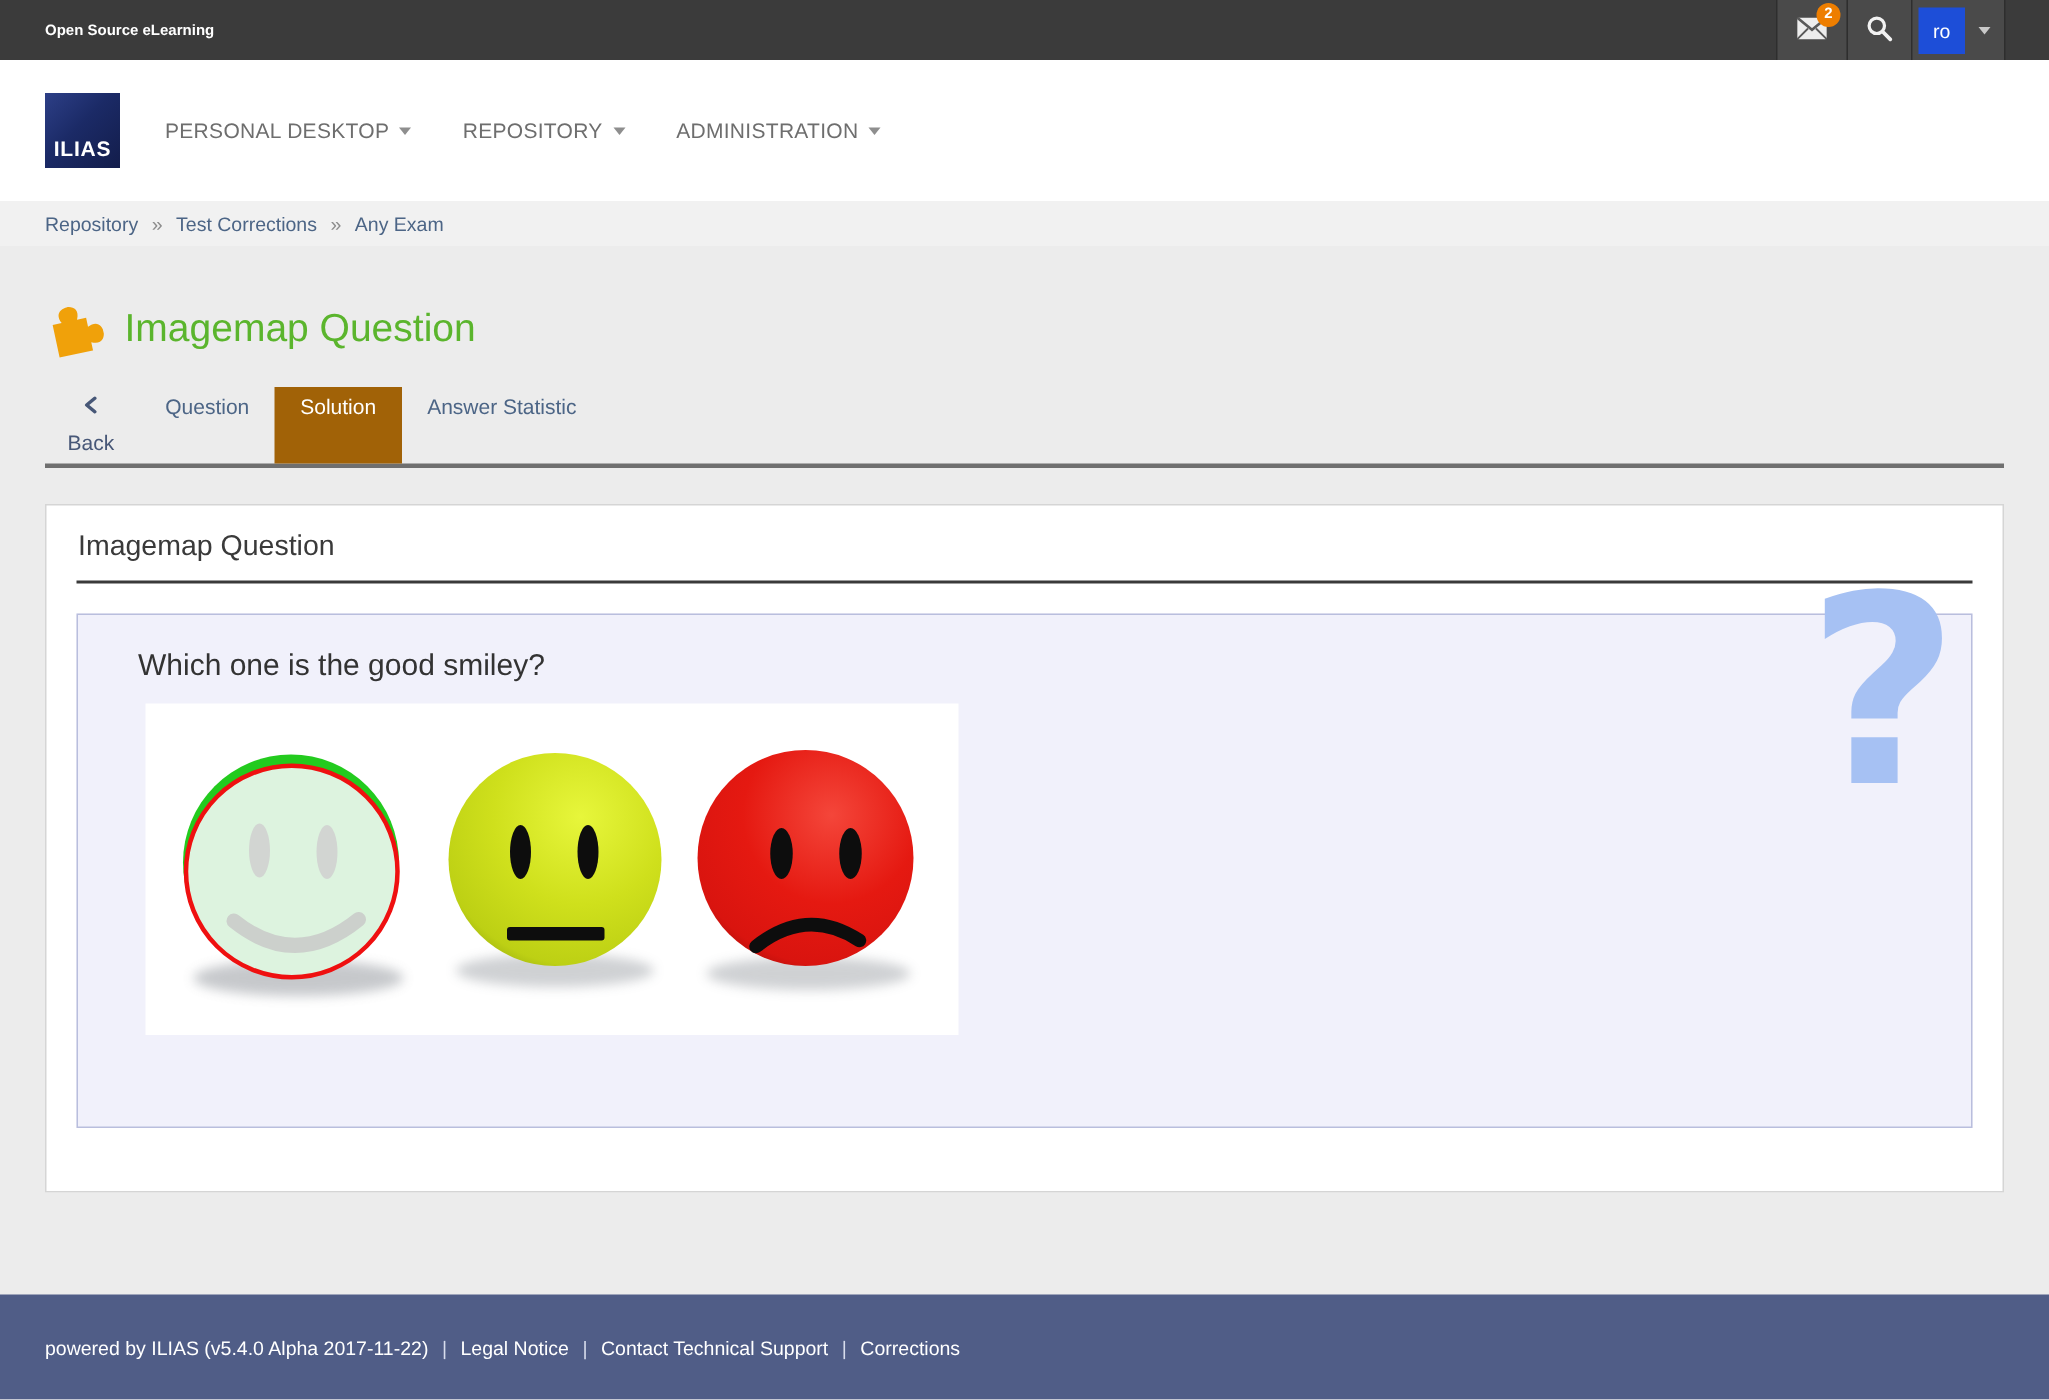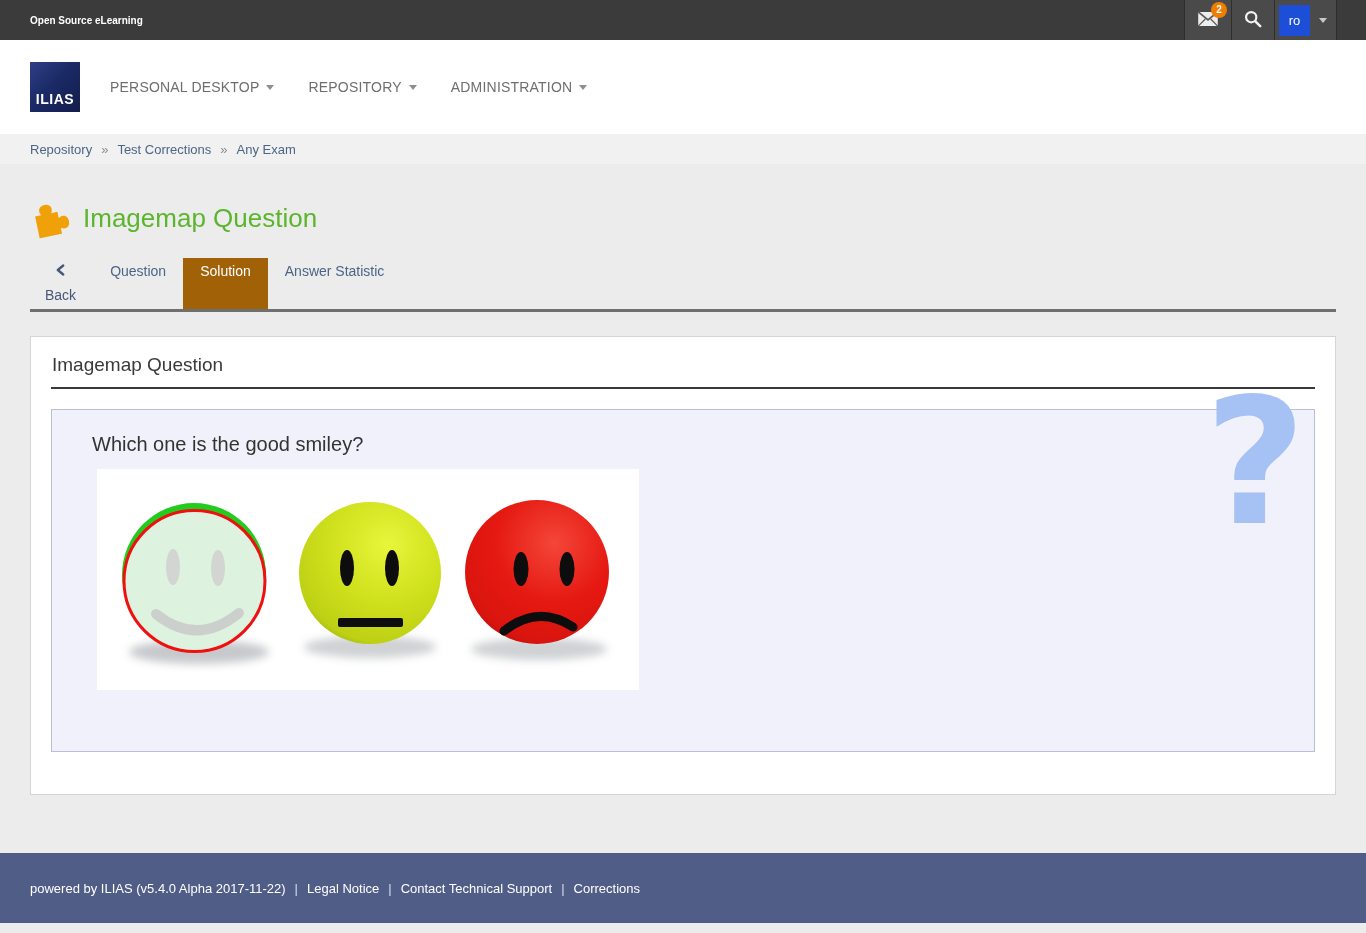--- a/index.html
+++ b/index.html
@@ -89,21 +89,21 @@
   .qbox .question-text { font-size:20px; color:#333333; }
   .imagemap { margin-top:13px; margin-left:5px; width:542px; height:221px; background:#ffffff; }
   .watermark {
     position:absolute; top:-35px; right:8px; font-size:175px; font-weight:bold;
     color:#a6c1f3; line-height:1; pointer-events:none;
     font-family:"DejaVu Sans", sans-serif;
   }
 
   
   footer {
-    position:absolute; left:0; right:0; bottom:10px; height:70px;
+    position:absolute; left:0; right:0; bottom:0; height:70px;
     background:#505d87; color:#ffffff; font-size:13px;
     display:flex; align-items:center; padding-left:30px; gap:9px;
   }
   footer a { color:#ffffff; }
   footer .fsep { color:#d7dcec; }
 </style>
 </head>
 <body>
 
 <header class="topbar">

